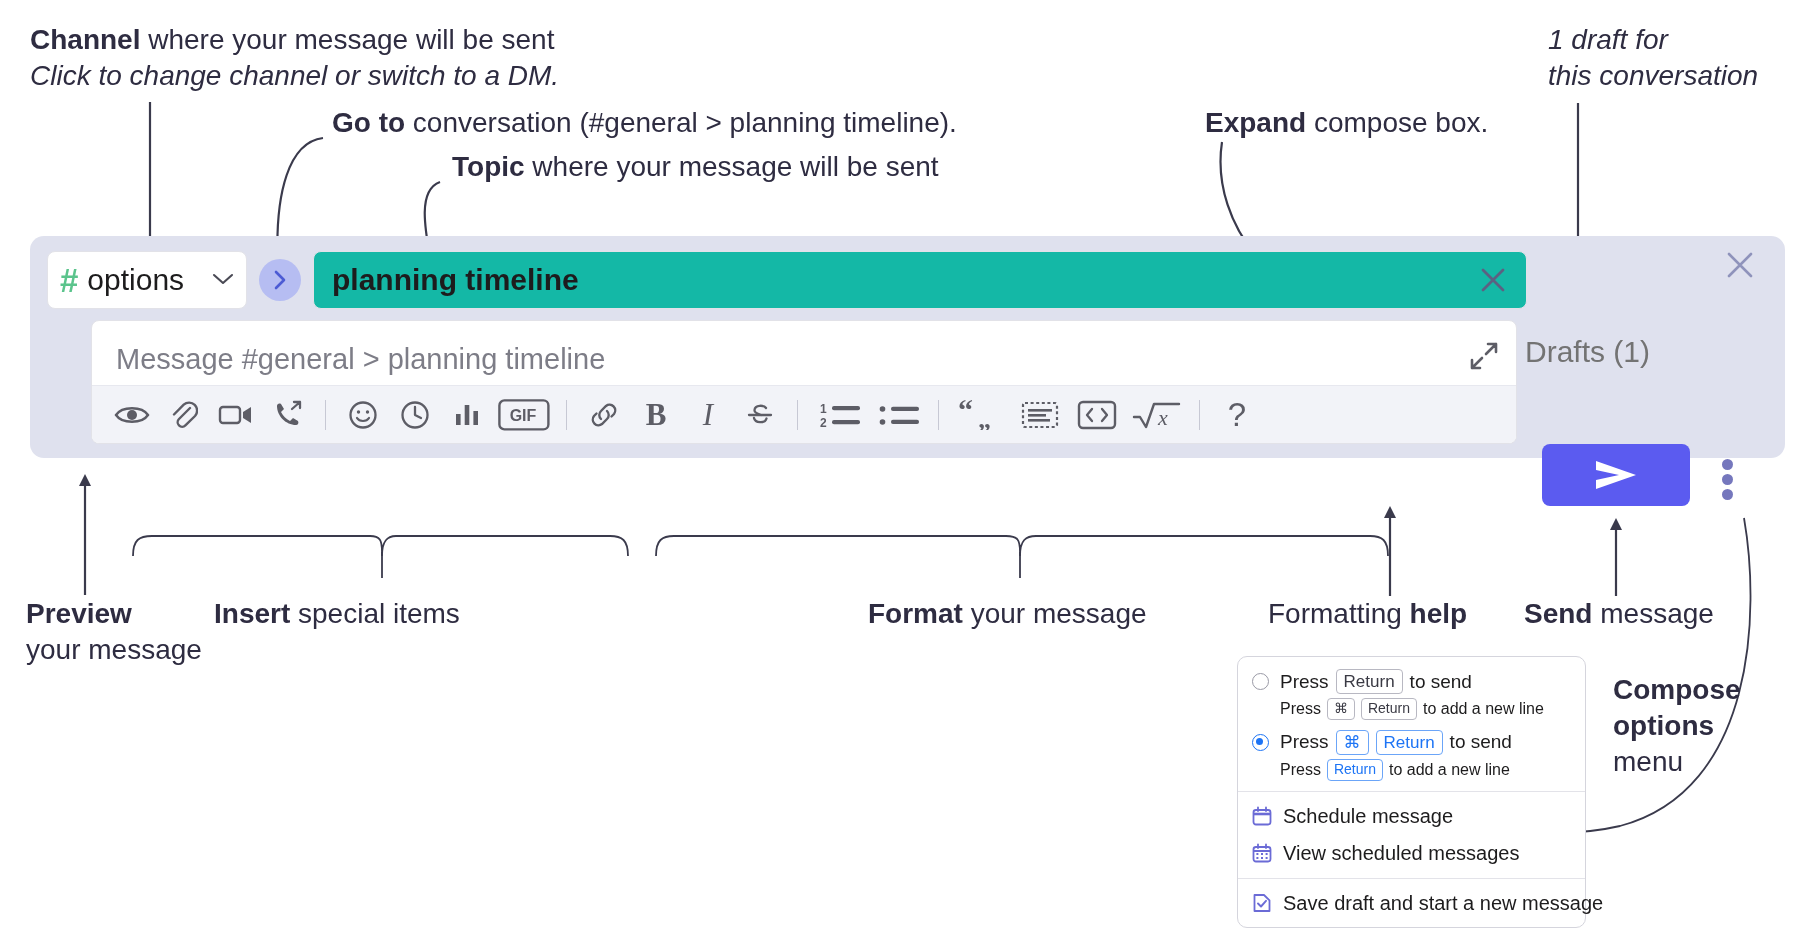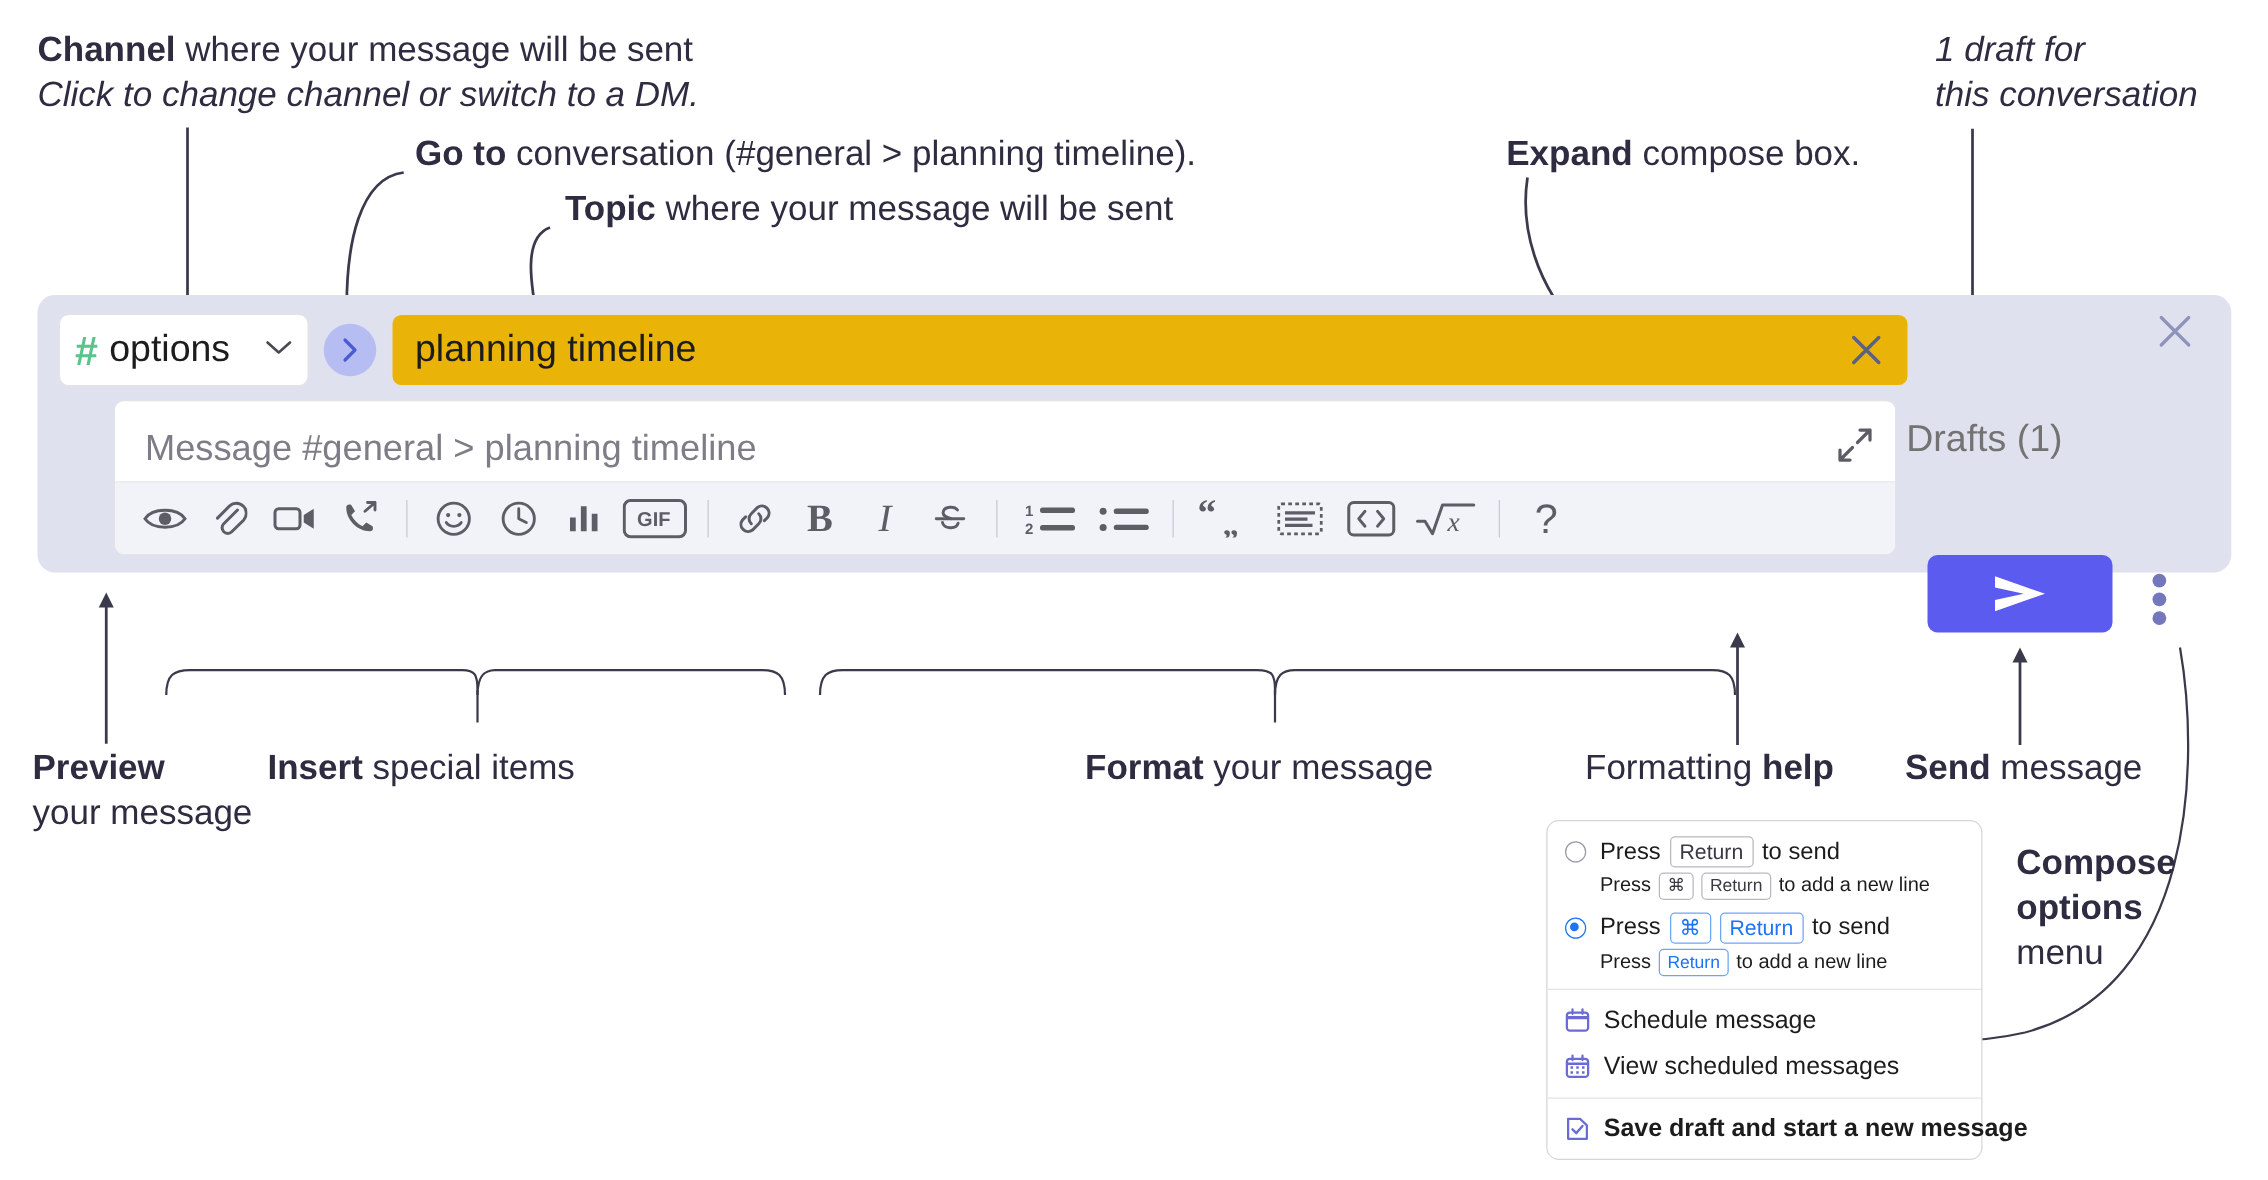--- a/index.html
+++ b/index.html
@@ -29,22 +29,22 @@
   }
   #channel-select .hash{color:#5bc48c;font-size:33px;font-weight:bold;line-height:1;}
   #channel-select .cname{font-size:30px;color:#1d1c1d;}
   #channel-select .chev{margin-left:auto;color:#4a4a55;font-size:19px;}
   #goto-btn{
     width:42px;height:42px;border-radius:50%;background:#b6bdf2;margin:0 12px;
     display:flex;align-items:center;justify-content:center;cursor:pointer;flex:0 0 auto;
   }
   #goto-btn svg{display:block;}
   #topic-field{
-    width:1214px;height:58px;background:#eab308;border:1px solid #e2e2e8;border-radius:8px;
-    display:flex;align-items:center;padding:0 16px 0 18px;box-sizing:border-box;
+    width:1214px;height:58px;background:#14b8a6;border:1px solid #e2e2e8;border-radius:8px;
+    display:flex;align-items:center;padding:0 16px 0 18px;box-sizing:border-box;font-weight:bold;
   }
   #topic-value{font-size:30px;color:#1d1c1d;flex:1 1 auto;}
   #topic-clear{color:#5b6182;cursor:pointer;display:flex;align-items:center;}
   
   #message-pane{
     position:absolute;left:44px;top:70px;width:1426px;height:124px;
     background:#fff;border:1px solid #e2e2e8;border-radius:8px;box-sizing:border-box;overflow:hidden;
   }
   #message-placeholder{position:absolute;left:24px;top:22px;font-size:29px;color:#7d7d87;}
   #expand-btn{position:absolute;right:17px;top:20px;cursor:pointer;}
@@ -437,21 +437,21 @@
               <rect x="9" y="14" width="2" height="2"></rect>
               <rect x="13.6" y="14" width="2" height="2"></rect>
             </g>
           </svg>
       </span>
       <span>View scheduled messages</span>
     </div>
 
     <div class="menu-div"></div>
 
-    <div class="mi" style="padding-bottom:12px;font-weight:bold;">
+    <div class="mi" style="padding-bottom:12px;">
       <span>
         <svg width="20" height="20" viewBox="0 0 20 20">
             <path d="M2.5 2 L12 2 L17.5 7.3 L17.5 18 L2.5 18 Z" fill="none" stroke="#6b6bd6" stroke-width="1.8" stroke-linejoin="round"></path>
             <path d="M6 10.5 L9 13.5 L14 7.8" fill="none" stroke="#6b6bd6" stroke-width="1.9" stroke-linecap="round" stroke-linejoin="round"></path>
           </svg>
       </span>
       <span>Save draft and start a new message</span>
     </div>
   </div>
 

